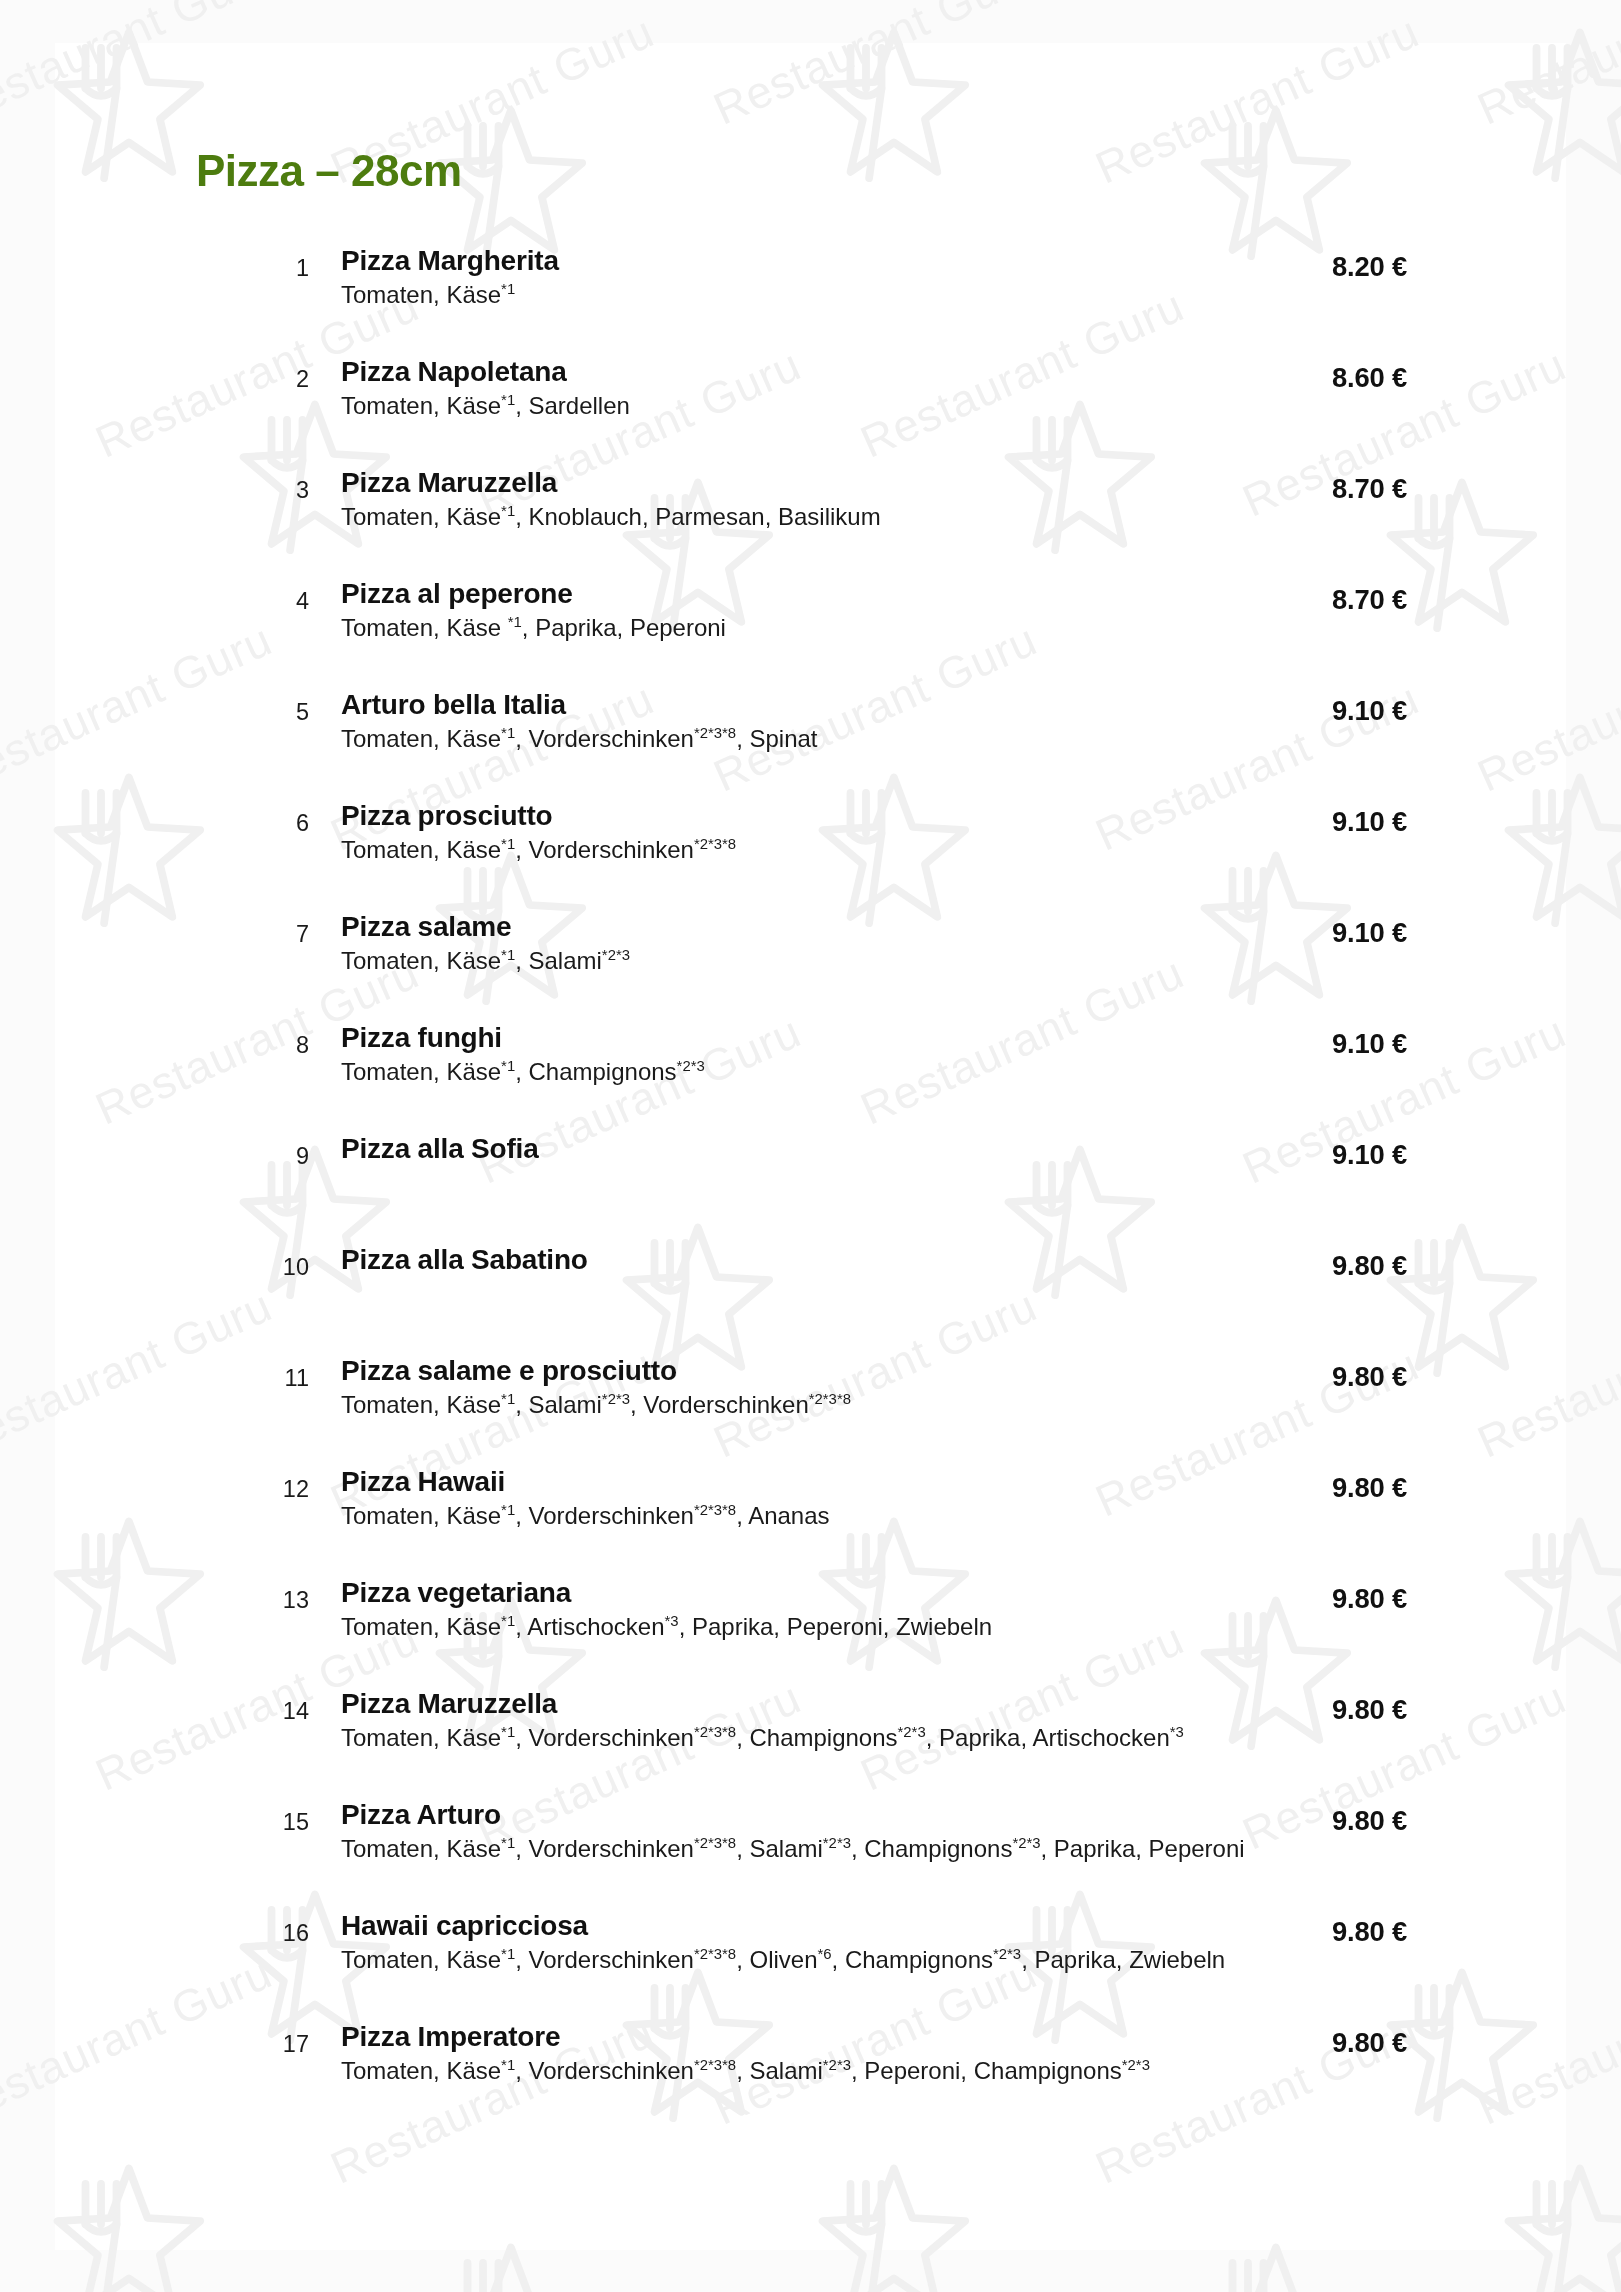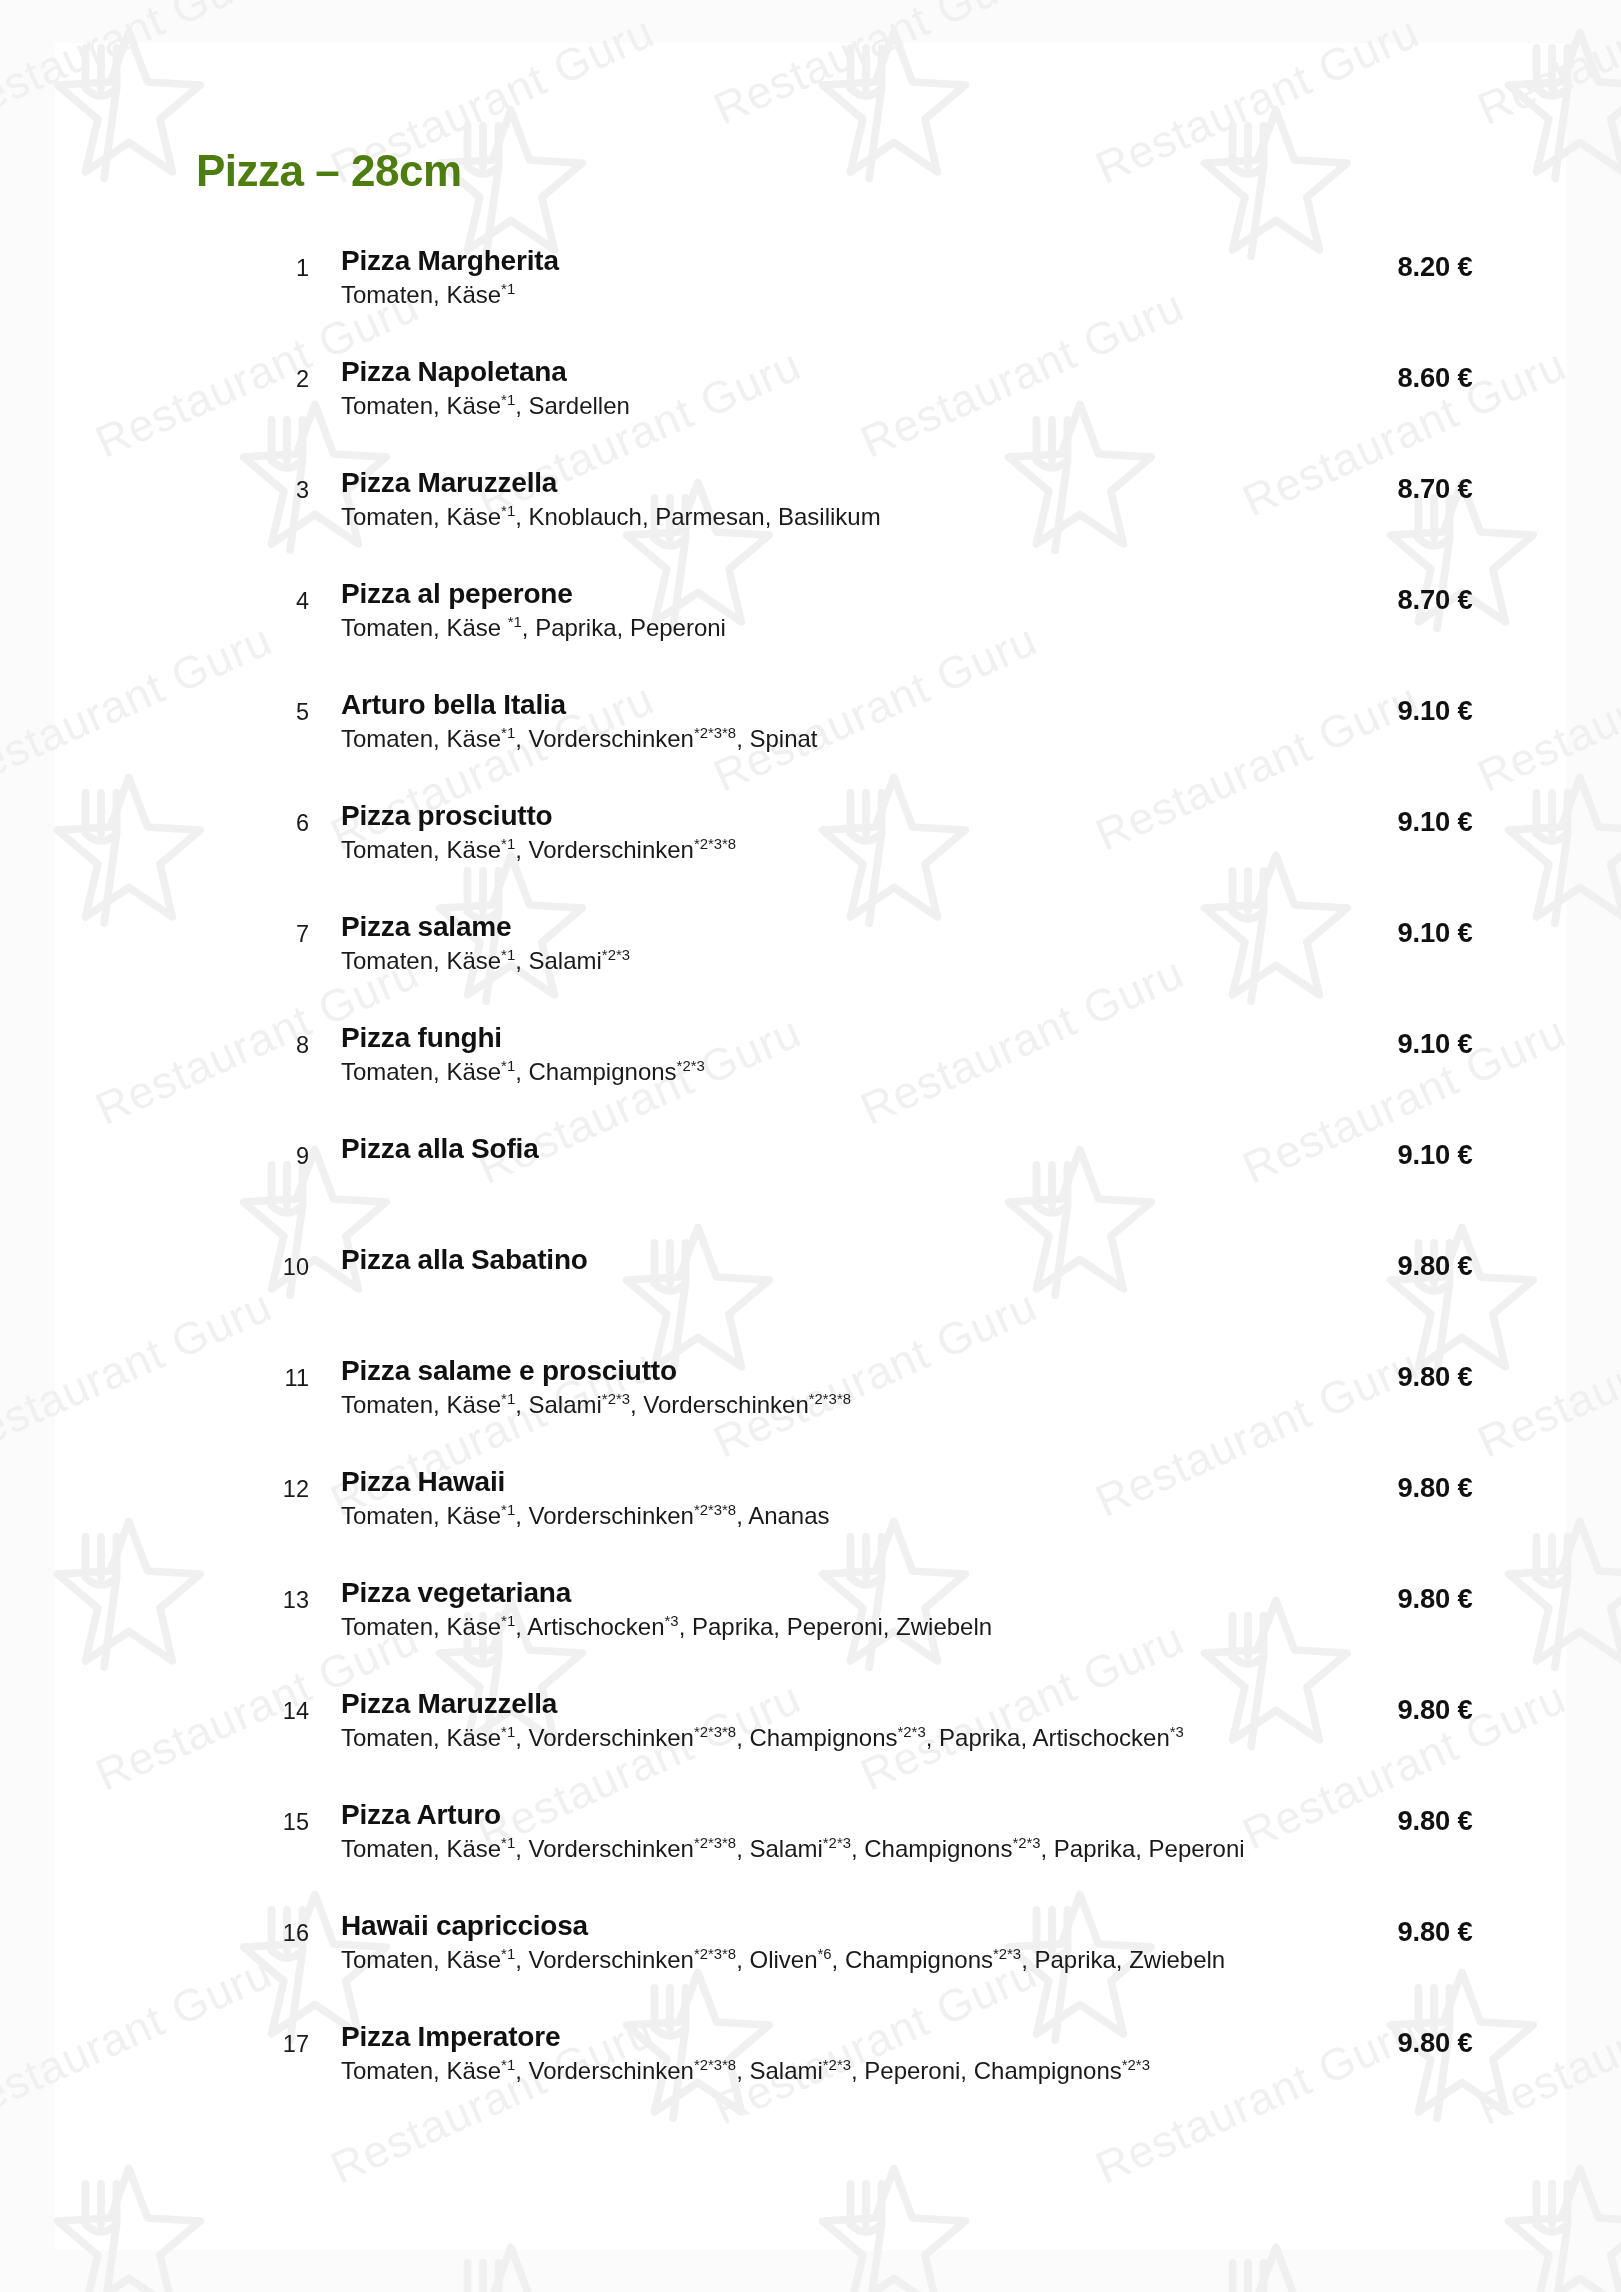--- a/index.html
+++ b/index.html
@@ -112,21 +112,21 @@
   .item-desc sup {
     font-size: 0.62em;
     line-height: 0;
     vertical-align: super;
   }
   .item-price {
     position: absolute;
     right: 83px;
     top: 5.9px;
     width: 206px;
-    text-align: center;
+    text-align: left;
     font-size: 27.4px;
     font-weight: bold;
     color: #111111;
     white-space: nowrap;
     letter-spacing: -0.2px;
   }
 </style>
 </head>
 <body>
 

